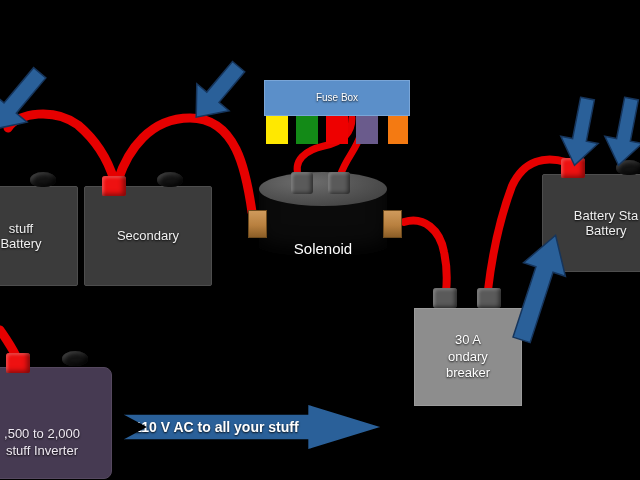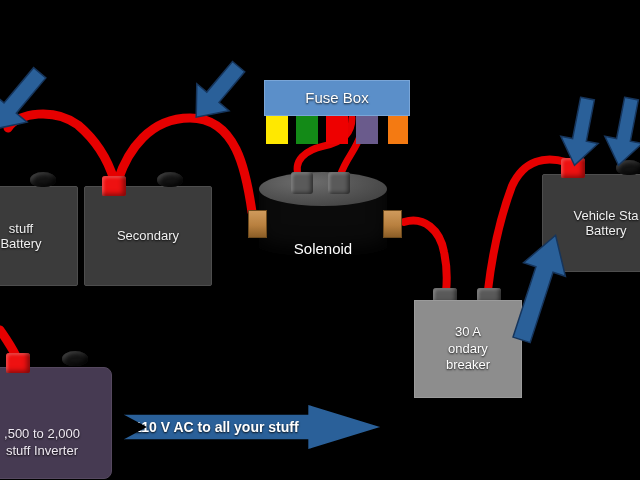--- a/index.html
+++ b/index.html
@@ -28,35 +28,35 @@
                         inset 2px 2px 4px rgba(120,120,120,.5);}
 
   
   .post{position:absolute;background:#5a5a5a;border-radius:3px;
         box-shadow:inset -2px -1px 4px rgba(0,0,0,.55),
                     inset 2px 2px 3px rgba(190,190,190,.45);}
 
   
   .fusebox-head{position:absolute;background:#5b8fc9;border:1px solid #7aa6d8;
        display:flex;align-items:center;justify-content:center;}
-  .fusebox-head .label{font-size:15px;color:#fff;}
+  .fusebox-head .label{font-size:10px;color:#fff;}
   .fuse{position:absolute;top:0;height:100%;}
 
   
   .sol-body{position:absolute;background:#0b0b0b;border-radius:0 0 50% 50%/0 0 14% 14%;
             box-shadow:inset 0 -8px 18px rgba(0,0,0,.9);}
   .sol-top{position:absolute;border-radius:50%;
            background:radial-gradient(ellipse at 38% 30%,#6e6e6e 0%,#555 45%,#3a3a3a 100%);}
   .sol-side{position:absolute;background:linear-gradient(180deg,#cf9a5c 0%,#b8803f 55%,#8c5e27 100%);
             border:1px solid #6d4a1d;}
 
   
   .breaker{position:absolute;background:#8d8d8d;border:1px solid #9b9b9b;
            box-shadow:2px 3px 6px rgba(0,0,0,.75);
-           display:flex;align-items:center;justify-content:center;}
+           display:flex;align-items:center;justify-content:center;margin-top:8px;}
   .breaker .label{font-size:13px;color:#fff;line-height:1.28;}
 
   
   .inverter{position:absolute;background:#463a52;border:1px solid #55485f;
             border-radius:8px;box-shadow:2px 3px 7px rgba(0,0,0,.75);
             display:flex;align-items:center;justify-content:center;}
   .inverter .label{font-size:13px;color:#efe9f2;line-height:1.3;margin-top:40px;}
 
   
   .ac-arrow{position:absolute;background:#2a6099;border:1px solid #1d3f66;
@@ -132,21 +132,21 @@
   <div class="breaker" style="left:414px;top:300px;width:106px;height:96px;">
     <div class="label">
       <div>30 A</div>
       <div>ondary</div>
       <div>breaker</div>
     </div>
   </div>
 
   <div class="battery" style="left:542px;top:174px;width:126px;height:96px;">
     <div class="label">
-      <div>Vehicle Sta</div>
+      <div>Battery Sta</div>
       <div>Battery</div>
     </div>
   </div>
   <div class="term pos" style="left:561px;top:158px;width:24px;height:20px;"></div>
   <div class="term neg" style="left:616px;top:160px;width:26px;height:15px;"></div>
 
   <div class="inverter" style="left: -28px; top: 367px; width: 138px; height: 110px; background: rgb(70, 58, 82);">
     <div class="label">
       <div>,500 to 2,000</div>
       <div>stuff Inverter</div>

